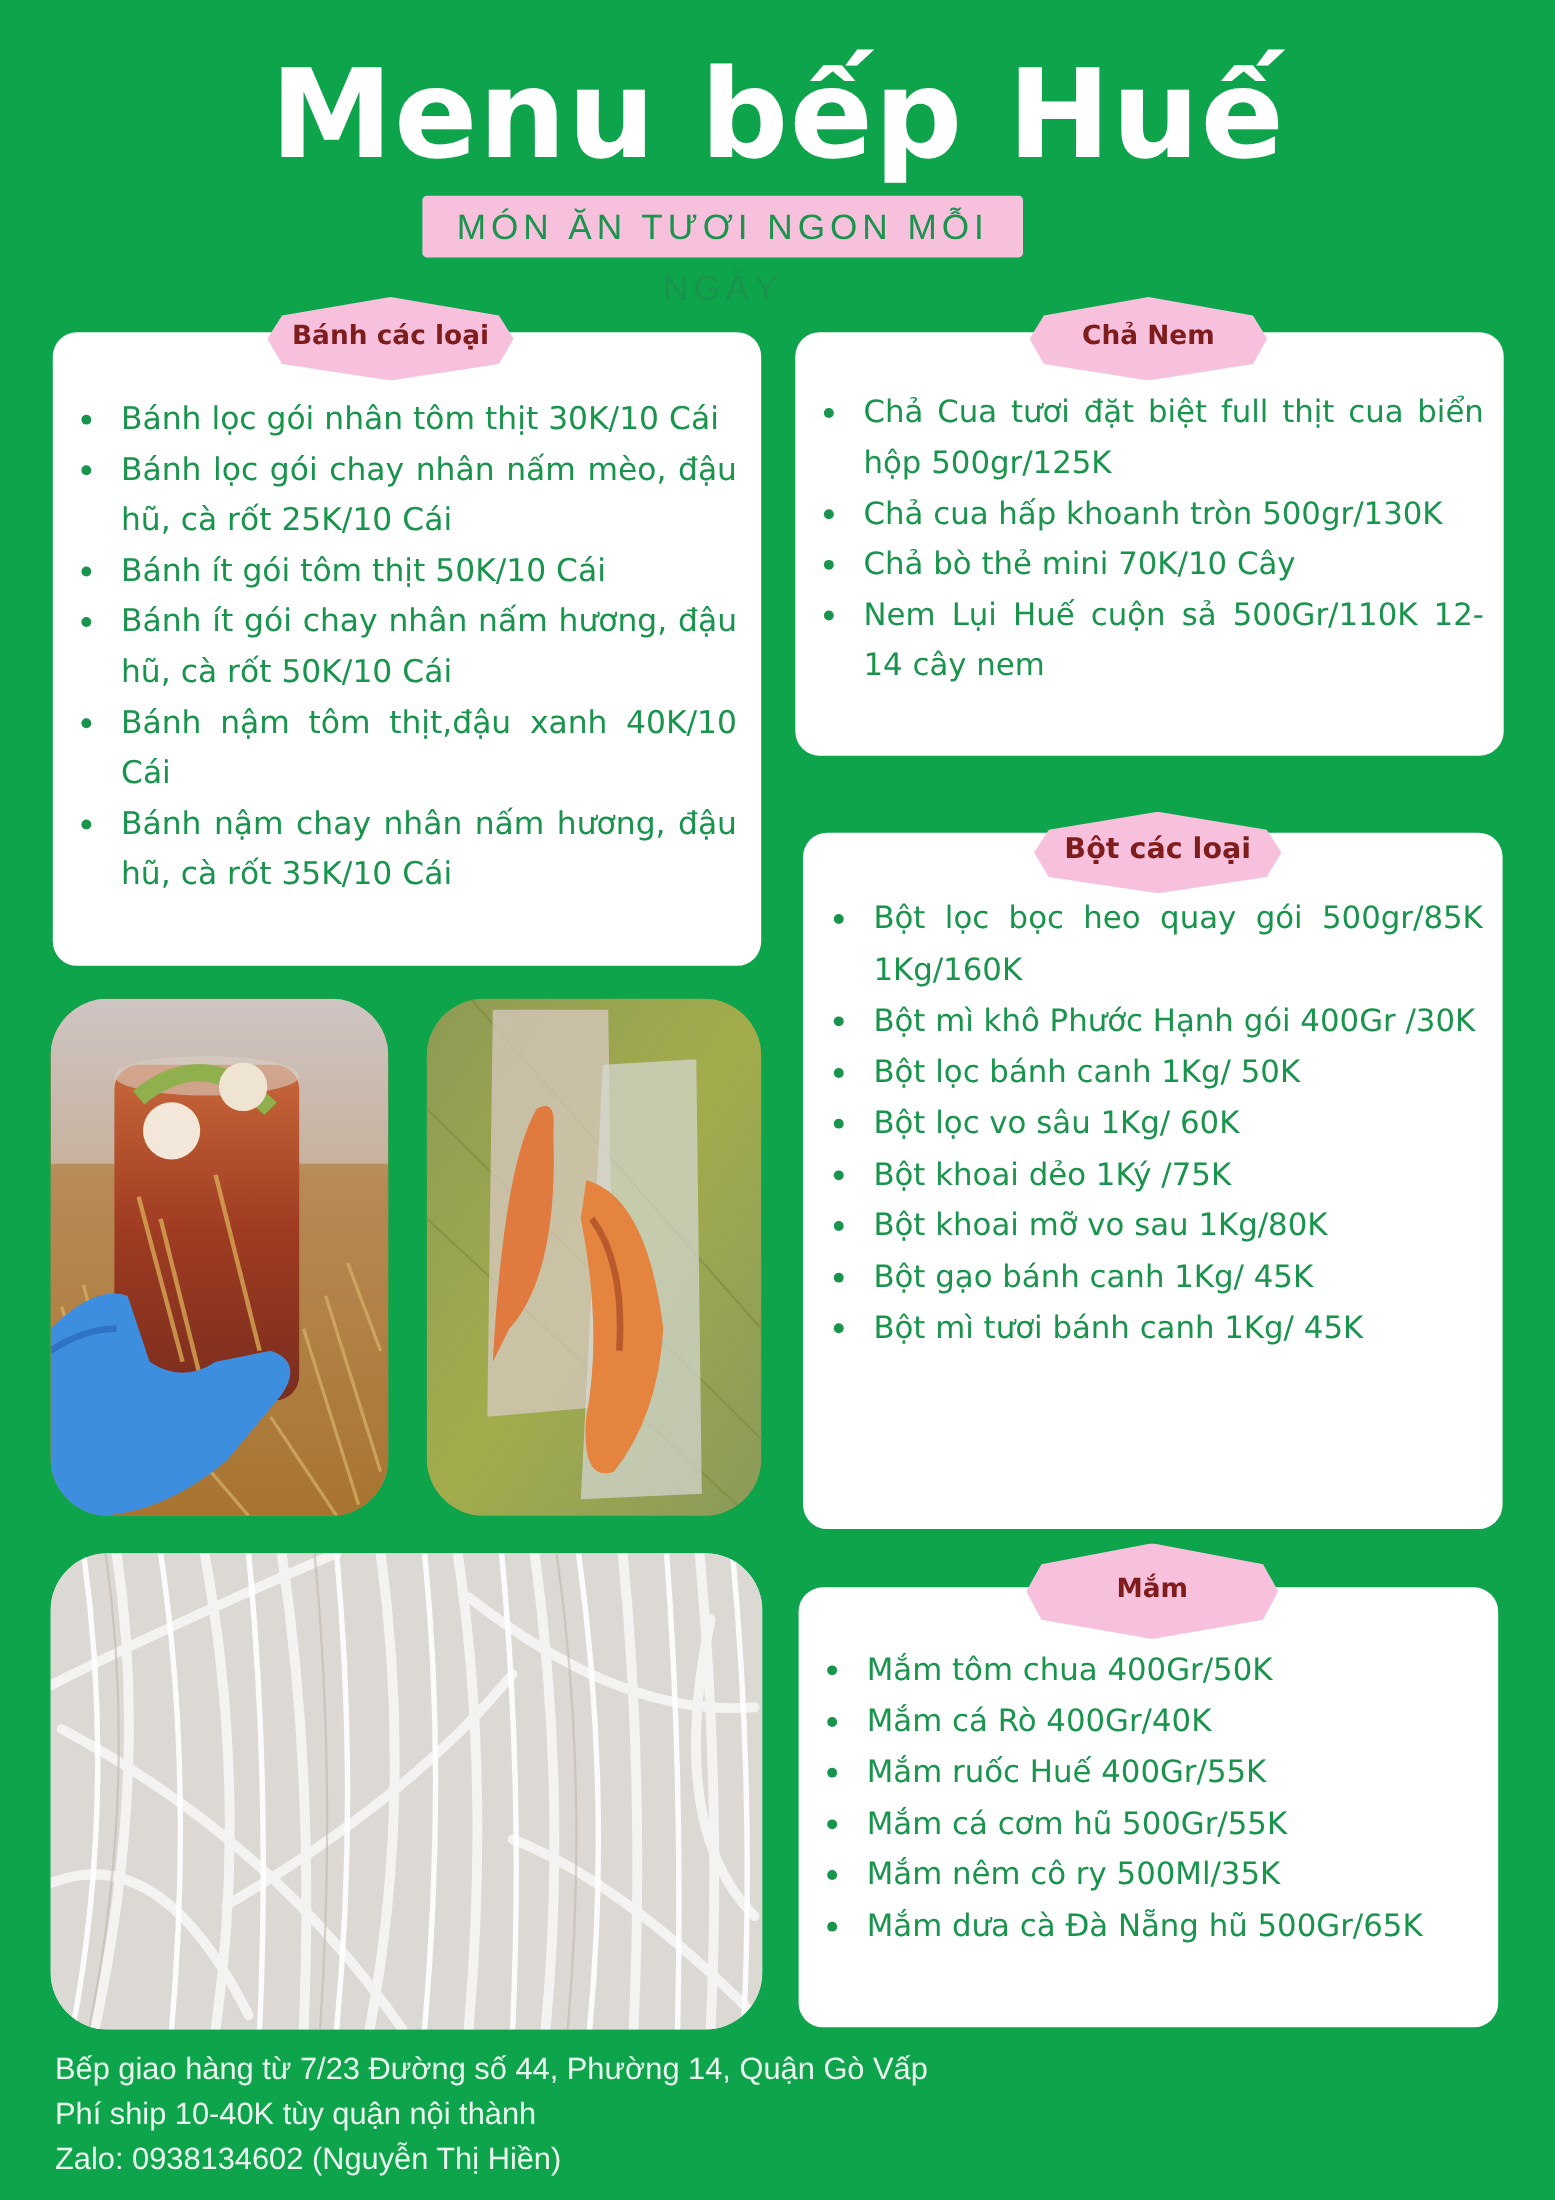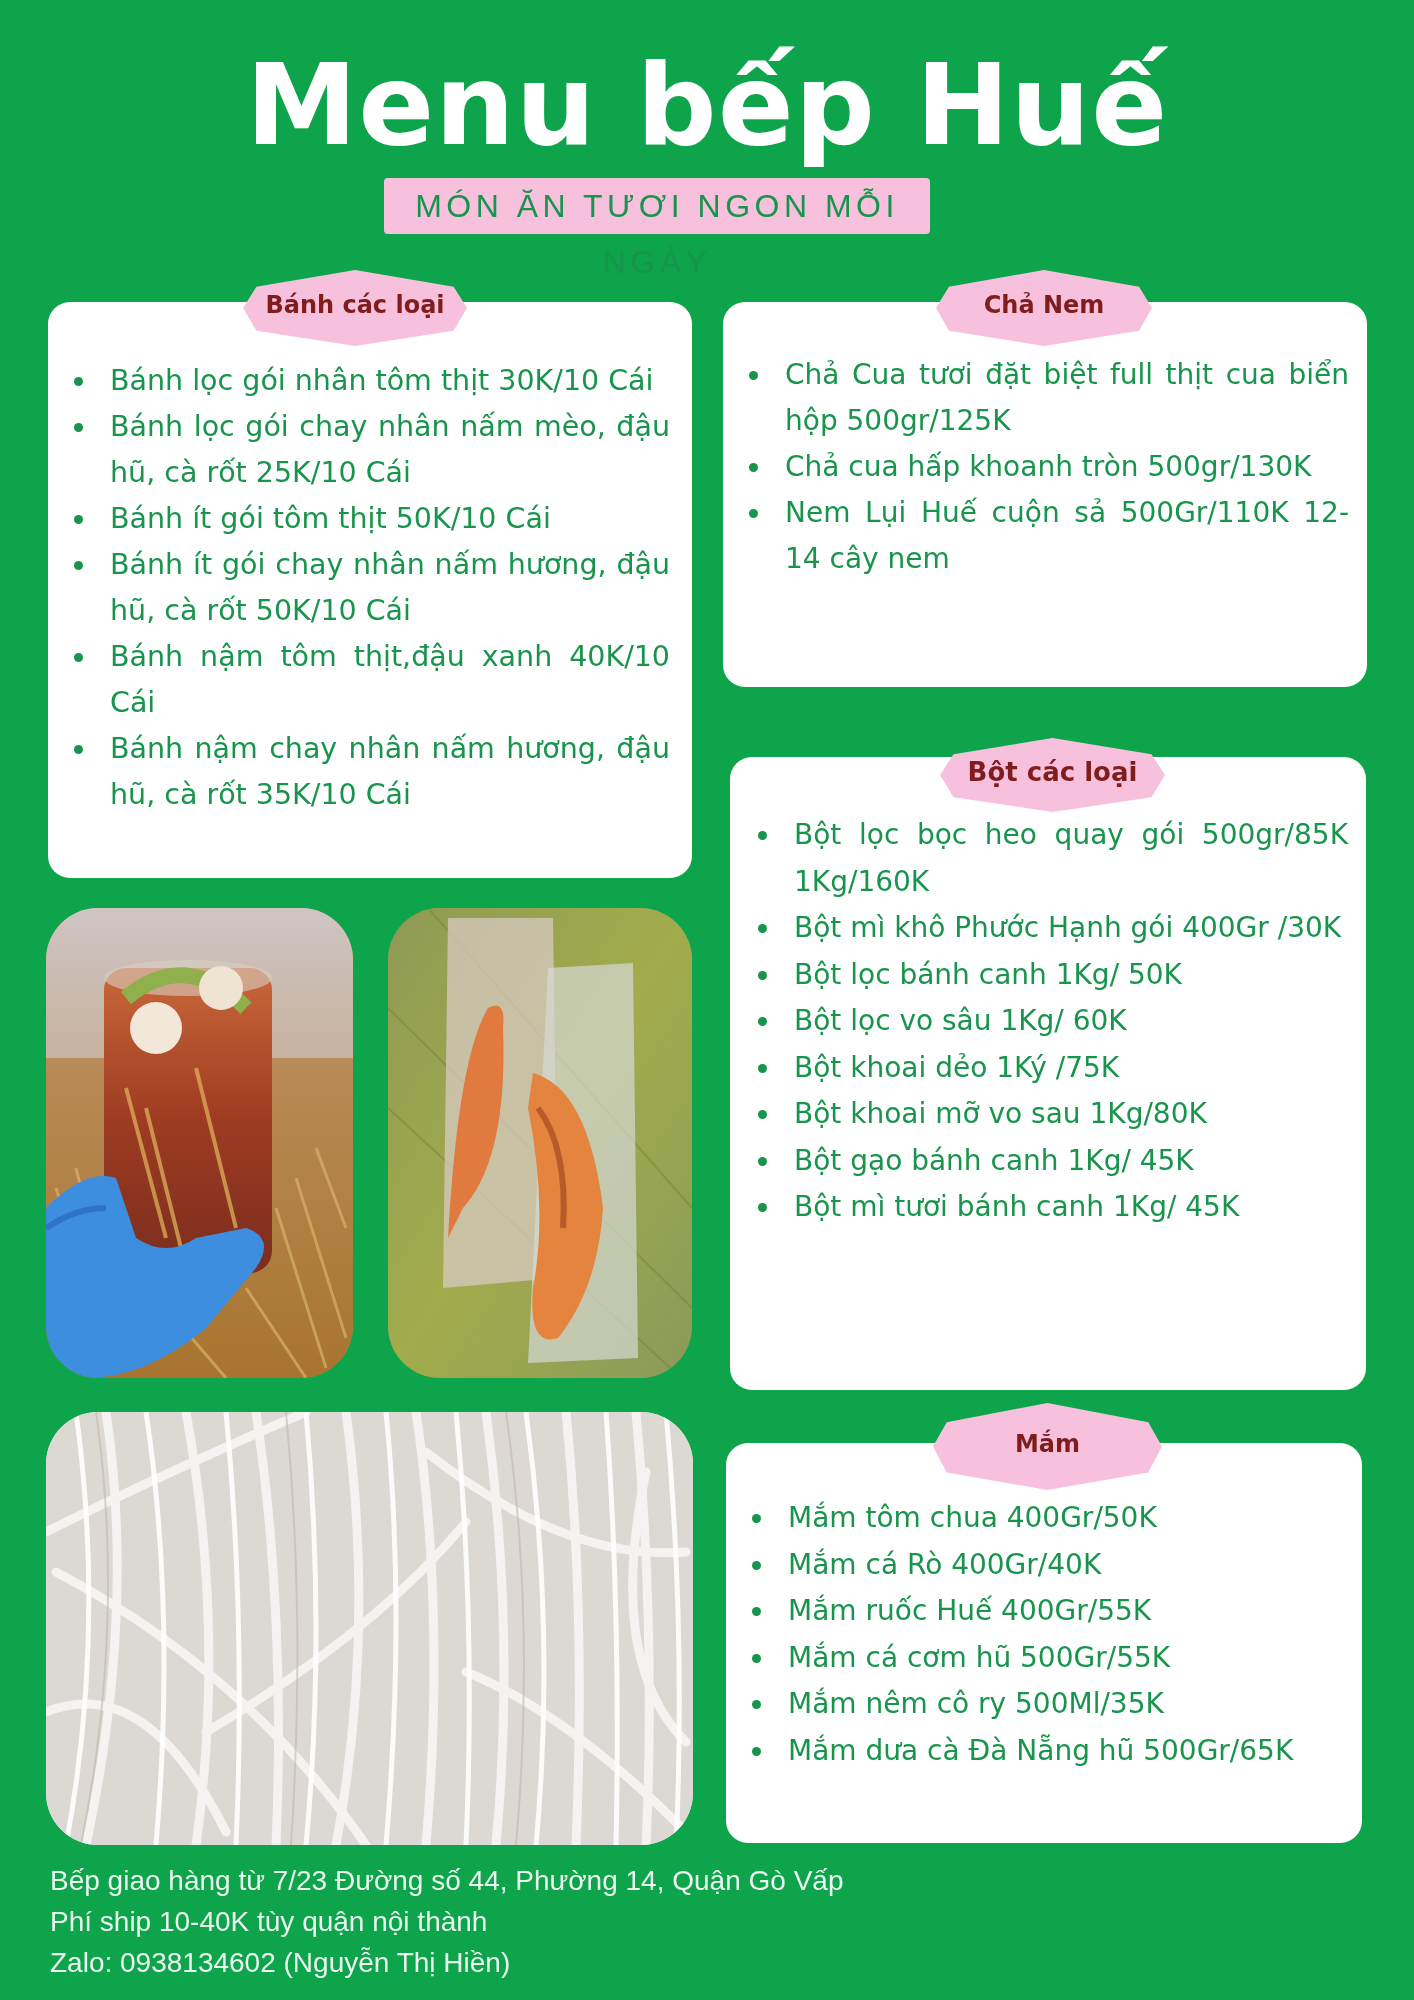--- a/index.html
+++ b/index.html
@@ -75,20 +75,21 @@
   </ul>
 </div>
 <div class="tab" style="left:243px; top:270px; width:224px; height:76px;">
   <span>Bánh các loại</span>
 </div>
 
 <div class="card" style="left:723px; top:302px; width:644px; height:385px; padding:50px 18px 0 22px;">
   <ul class="items" style="font-size:28px; line-height:46px;">
     <li class="just">Chả Cua tươi đặt biệt full thịt cua biển hộp 500gr/125K</li>
     <li class="just">Chả cua hấp khoanh tròn 500gr/130K</li>
+    <li>Chả bò thẻ mini 70K/10 Cây</li>
     <li class="just">Nem Lụi Huế cuộn sả 500Gr/110K 12-14 cây nem</li>
   </ul>
 </div>
 <div class="tab" style="left:936px; top:270px; width:216px; height:76px;">
   <span>Chả Nem</span>
 </div>
 
 <div class="card" style="left:730px; top:757px; width:636px; height:633px; padding:55px 18px 16px 24px;">
   <ul class="items" style="font-size:28px; line-height:46.5px;">
     <li class="just">Bột lọc bọc heo quay gói 500gr/85K 1Kg/160K</li>

